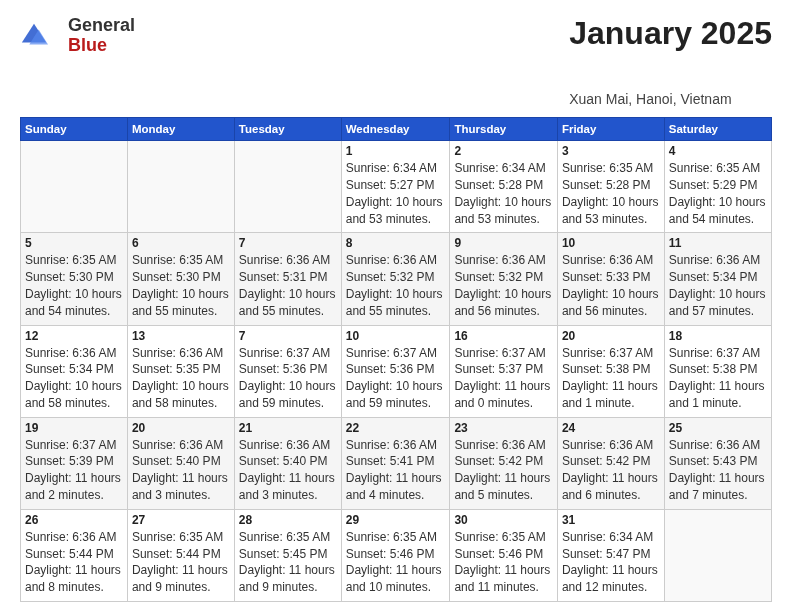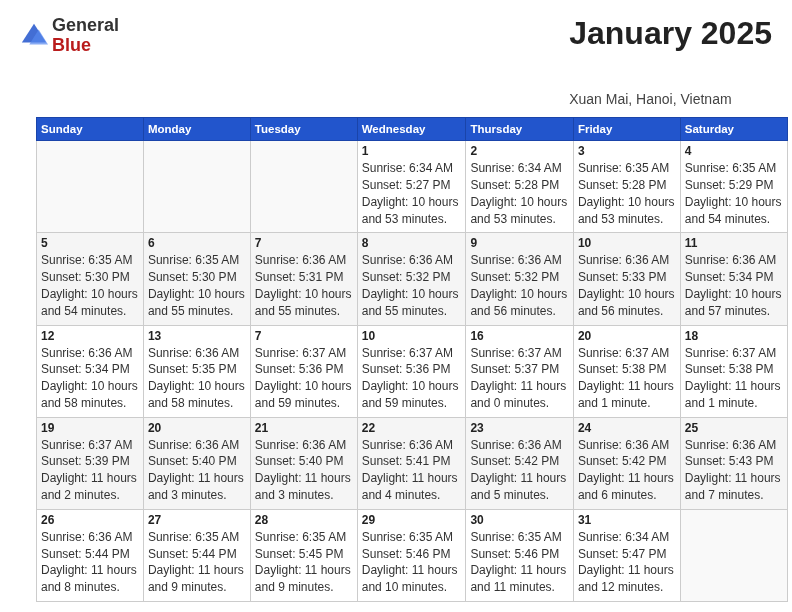--- a/index.html
+++ b/index.html
@@ -19,21 +19,21 @@
     }
     .header {
       display: flex;
       justify-content: space-between;
       align-items: flex-start;
       margin-bottom: 10px;
     }
     .logo {
       display: flex;
       align-items: center;
-      gap: 4px;
+      gap: 20px;
     }
     .logo-text {
       font-size: 18px;
       font-weight: bold;
       line-height: 1.1;
     }
     .logo-general { color: #333; }
     .logo-blue { color: #b91c1c; }
     .logo-icon {
       width: 28px;
@@ -50,21 +50,20 @@
     }
     .calendar-subtitle {
       font-size: 14px;
       color: #444;
       margin-top: 40px;
     }
     .calendar-table {
       width: 100%;
       border-collapse: collapse;
       flex: 1;
-      margin-left: 16px;
     }
     .calendar-table th {
       background: #2255cc;
       color: #fff;
       font-size: 11.5px;
       font-weight: bold;
       padding: 5px 4px;
       text-align: left;
       border: 1px solid #1a44aa;
     }

